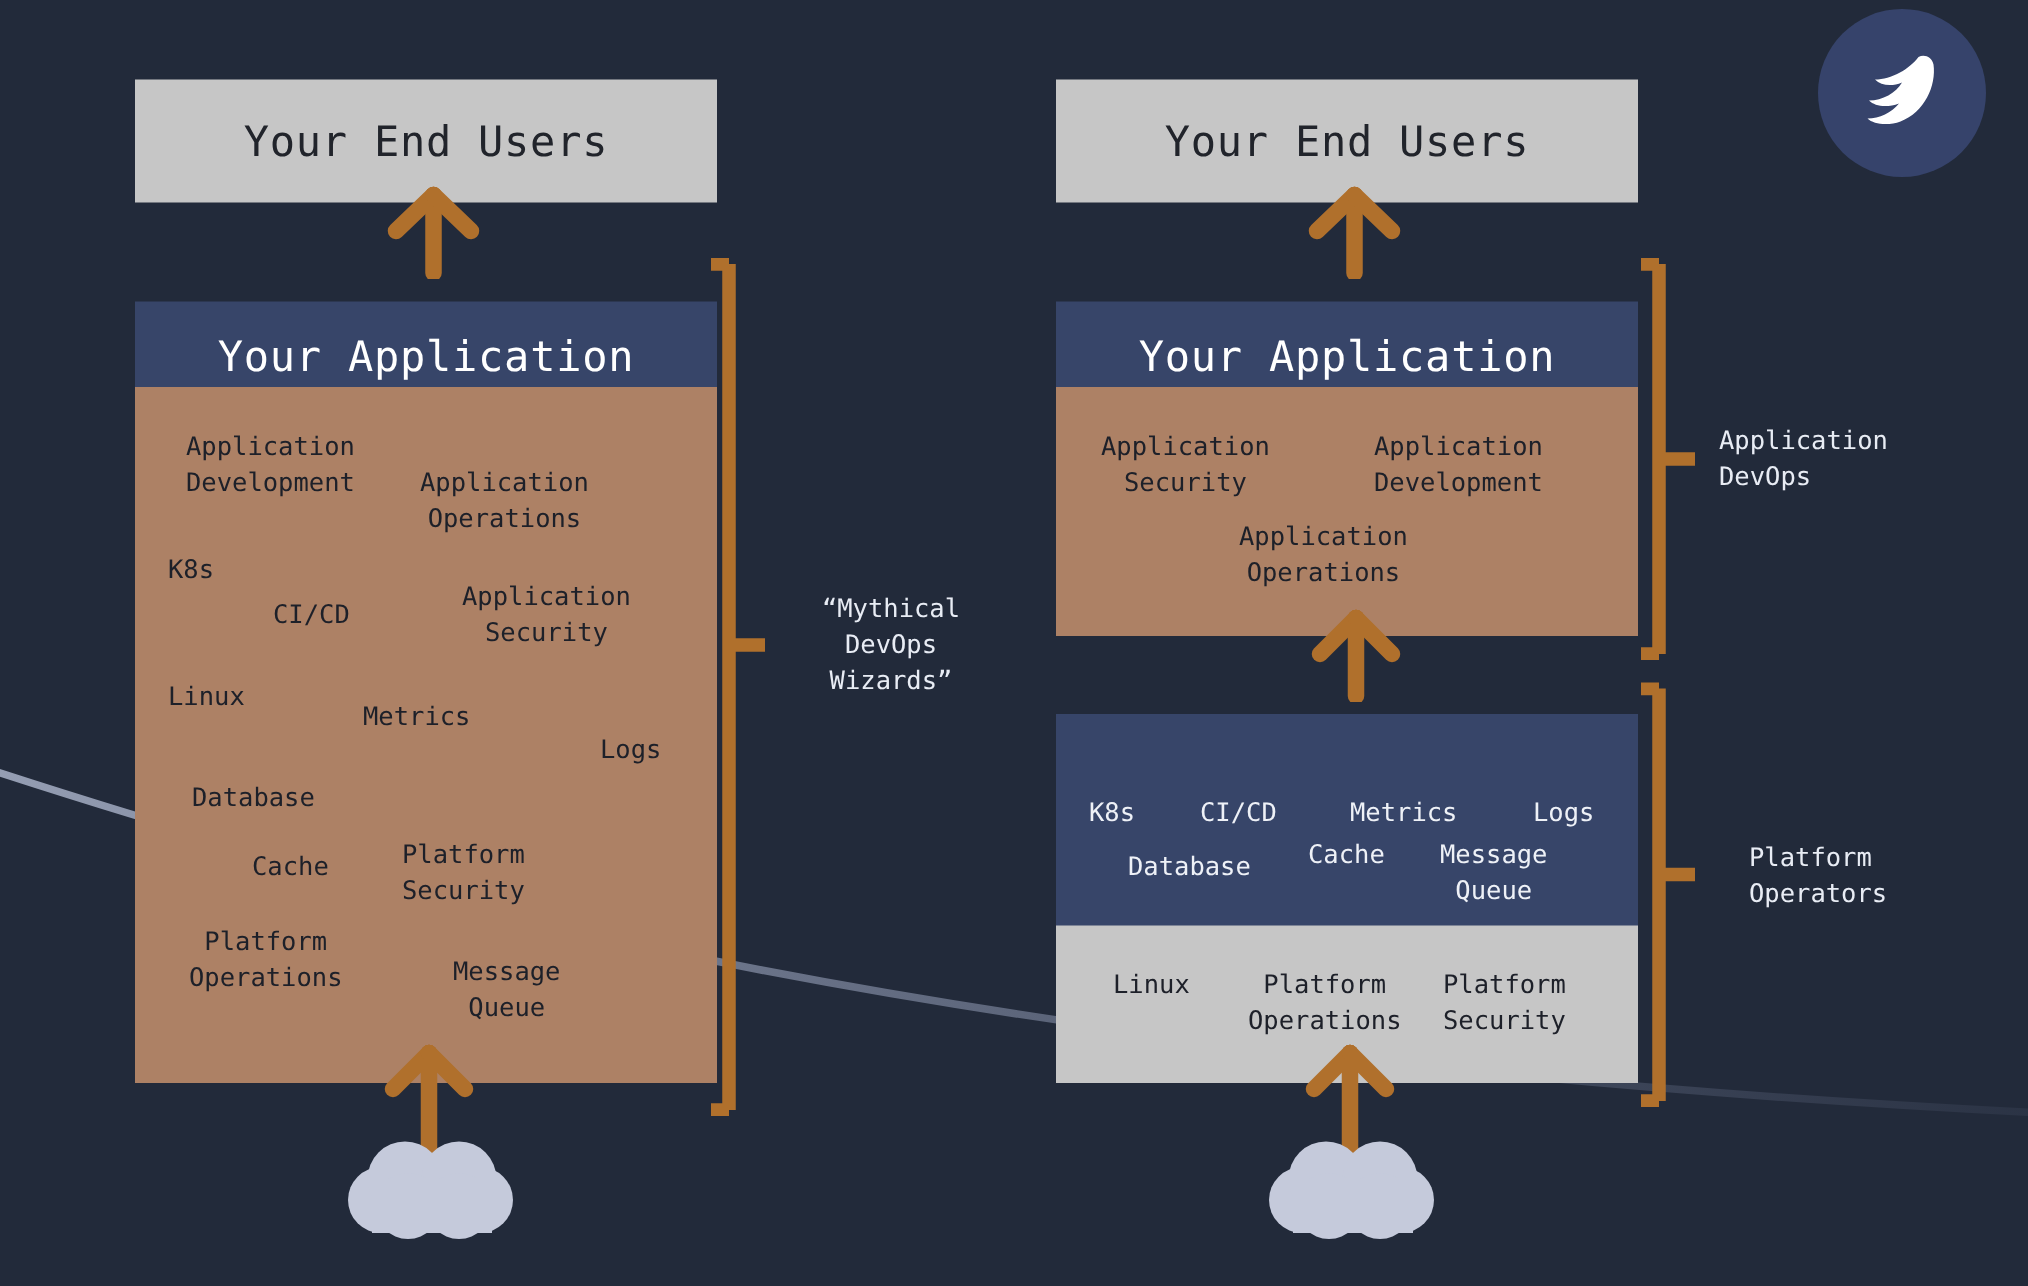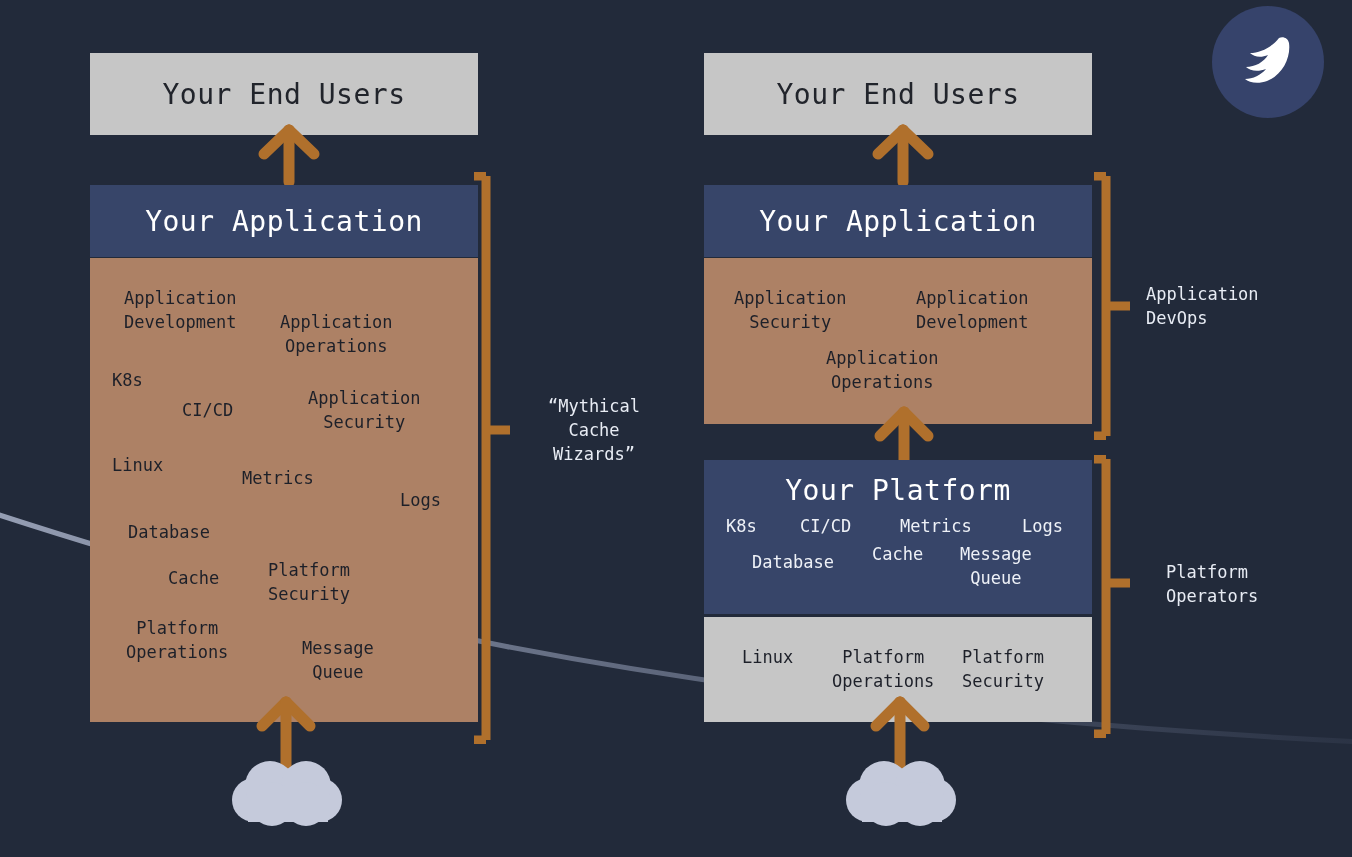--- a/index.html
+++ b/index.html
@@ -19,21 +19,21 @@
 
   
   .box {
     position: absolute;
     box-sizing: border-box;
     display: flex;
     flex-direction: column;
     align-items: center;
   }
   .box-gray  { background: #c6c6c6; }
-  .box-blue  { background: #374569; }
+  .box-blue  { background: #374569; margin-top: 16px; }
   .box-brown { background: #ad8165; }
 
   .box-title {
     color: #ffffff;
     font-size: 28px;
     letter-spacing: 0.5px;
     white-space: nowrap;
   }
   .box-title.dark { color: #21242b; }
 
@@ -169,21 +169,21 @@
 
   <svg class="bracket" style="left:474px; top:172px;" width="40" height="572">
     <g stroke="#b0702c" stroke-width="9" fill="none" stroke-linecap="butt">
       <line x1="12" y1="4" x2="12" y2="568"></line>
       <line x1="12" y1="4" x2="-6" y2="4"></line>
       <line x1="12" y1="568" x2="-6" y2="568"></line>
       <line x1="12" y1="258" x2="36" y2="258"></line>
     </g>
   </svg>
   <div class="center-label" style="left:524px; top:394px; width:140px;">“Mythical
-Cache
+DevOps
 Wizards”</div>
 
   <div class="box box-gray" style="left:704px; top:53px; width:388px; height:82px; justify-content:center;">
     <div class="box-title dark">Your End Users</div>
   </div>
 
   <svg class="arrow" style="left:866px; top:118px;" width="74" height="68">
     <g stroke="#b0702c" stroke-width="11" stroke-linecap="round" fill="none">
       <line x1="37" y1="64" x2="37" y2="12"></line>
       <line x1="37" y1="12" x2="12" y2="36"></line>
@@ -206,21 +206,20 @@
 
   <svg class="arrow" style="left:866px; top:400px;" width="76" height="68">
     <g stroke="#b0702c" stroke-width="11" stroke-linecap="round" fill="none">
       <line x1="38" y1="64" x2="38" y2="12"></line>
       <line x1="38" y1="12" x2="14" y2="36"></line>
       <line x1="38" y1="12" x2="62" y2="36"></line>
     </g>
   </svg>
 
   <div class="box box-blue" style="left:704px; top:460px; width:388px; height:154px;">
-    <div class="box-title" style="margin-top:14px;">Your Platform</div>
     <div class="skill light" style="left:22px;  top:54px;">K8s</div>
     <div class="skill light" style="left:96px;  top:54px;">CI/CD</div>
     <div class="skill light" style="left:196px; top:54px;">Metrics</div>
     <div class="skill light" style="left:318px; top:54px;">Logs</div>
     <div class="skill light" style="left:48px;  top:90px;">Database</div>
     <div class="skill light" style="left:168px; top:82px;">Cache</div>
     <div class="skill light" style="left:256px; top:82px;">Message
 Queue</div>
   </div>
 

